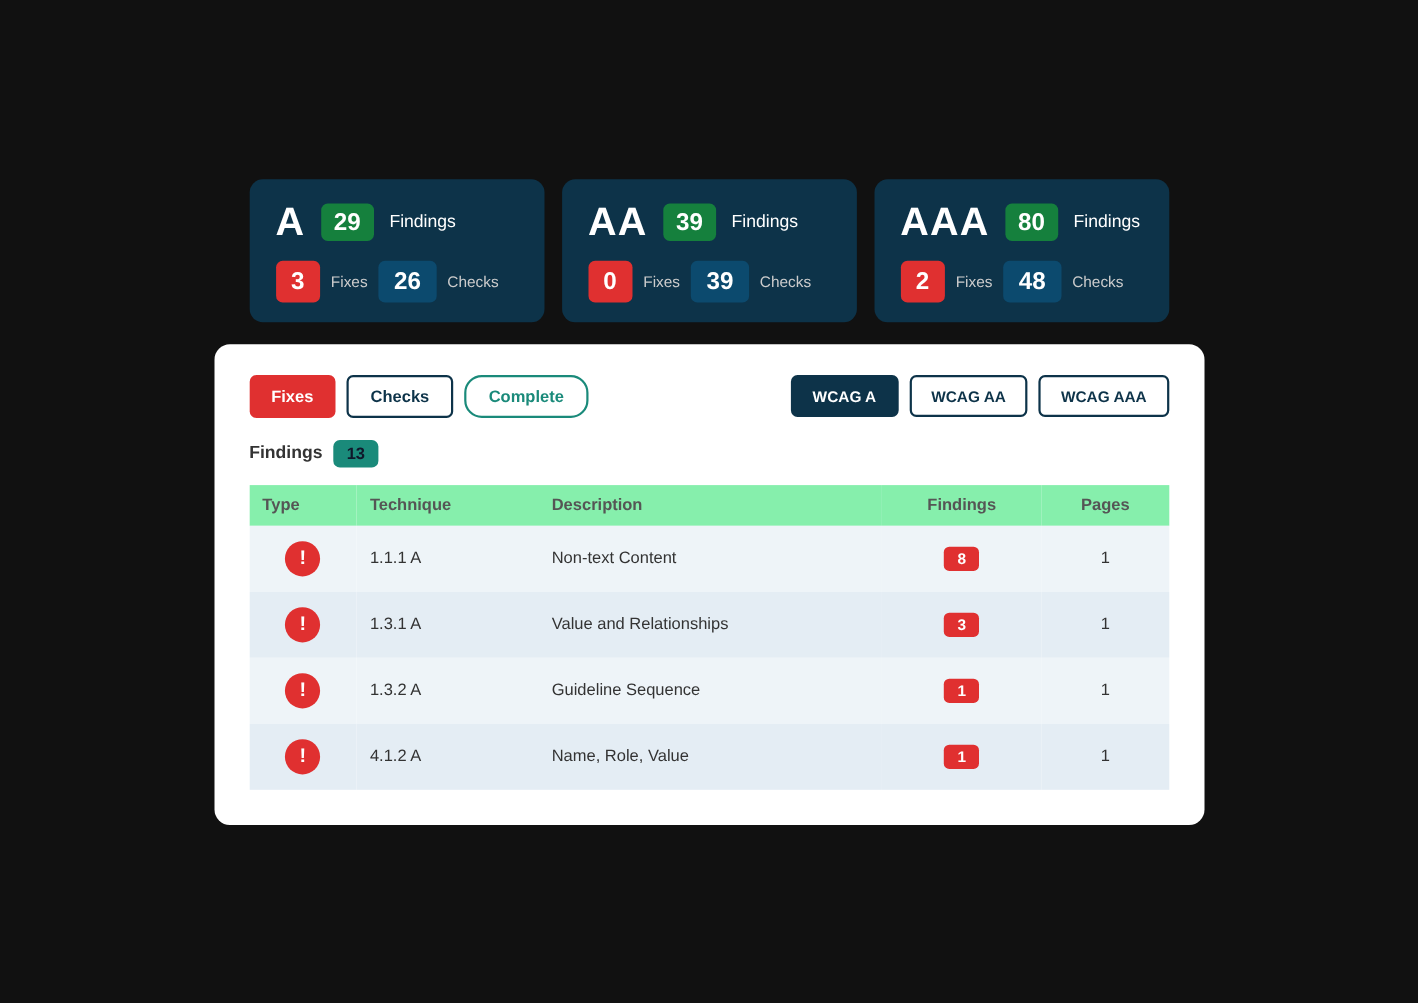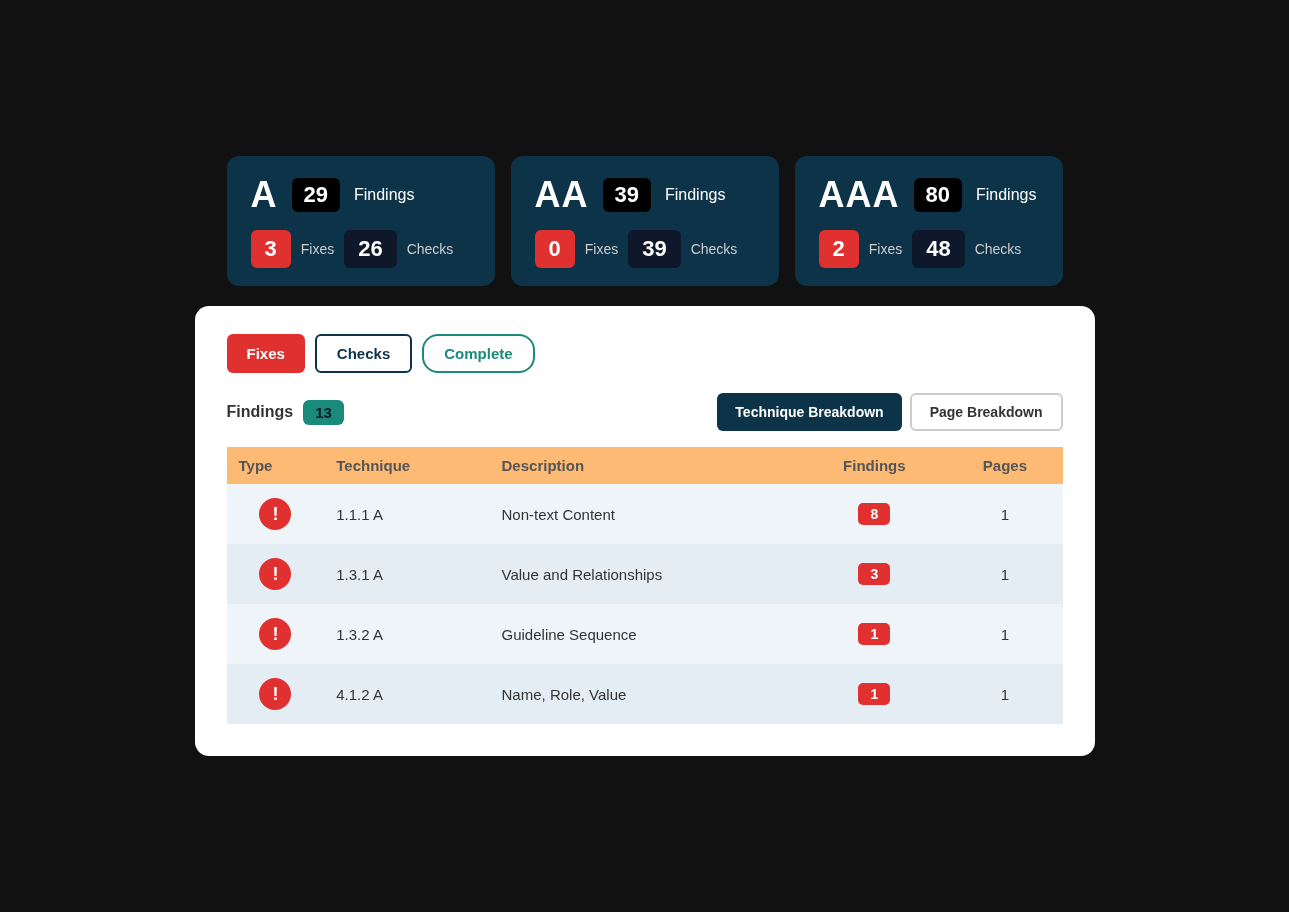--- a/index.html
+++ b/index.html
@@ -39,21 +39,21 @@
       align-items: center;
       gap: 14px;
     }
     .card-level {
       color: #fff;
       font-size: 36px;
       font-weight: 900;
       letter-spacing: 1px;
     }
     .card-badge {
-      background: #000000;
+      background: #15803d;
       color: #fff;
       font-size: 22px;
       font-weight: 700;
       border-radius: 6px;
       padding: 4px 12px;
     }
     .card-findings-label {
       color: #fff;
       font-size: 16px;
       font-weight: 500;
@@ -70,21 +70,21 @@
       font-weight: 700;
       border-radius: 6px;
       padding: 6px 14px;
     }
     .badge-label {
       color: #ccc;
       font-size: 14px;
       font-weight: 500;
     }
     .badge-blue {
-      background: #0f172a;
+      background: #0c4a6e;
       color: #fff;
       font-size: 22px;
       font-weight: 700;
       border-radius: 6px;
       padding: 6px 14px;
     }
 
     
     .breakdown-section {
       background: #fff;
@@ -211,21 +211,21 @@
       font-weight: 600;
       cursor: pointer;
     }
 
     
     .findings-table {
       width: 100%;
       border-collapse: collapse;
     }
     .findings-table thead tr {
-      background: #fdba74;
+      background: #86efac;
     }
     .findings-table th {
       text-align: left;
       color: #555;
       font-size: 15px;
       font-weight: 600;
       padding: 10px 12px;
     }
     .findings-table th.align-right {
       text-align: center;
@@ -325,30 +325,31 @@
 
   <div class="breakdown-section">
 
 
     <div class="filter-row">
       <div class="filter-left">
         <button class="btn-fixes">Fixes</button>
         <button class="btn-checks">Checks</button>
         <button class="btn-complete">Complete</button>
       </div>
+      <div class="filter-right">
+        <button class="btn-wcag-active">WCAG A</button>
+        <button class="btn-wcag">WCAG AA</button>
+        <button class="btn-wcag">WCAG AAA</button>
+      </div>
     </div>
 
     <div class="findings-row">
       <div class="findings-left">
         <span class="findings-label">Findings</span>
         <span class="findings-count-badge">13</span>
-      </div>
-      <div class="breakdown-buttons">
-        <button class="btn-technique-active">Technique Breakdown</button>
-        <button class="btn-page">Page Breakdown</button>
       </div>
     </div>
 
     <table class="findings-table">
       <thead>
         <tr>
           <th>Type</th>
           <th>Technique</th>
           <th>Description</th>
           <th class="align-right">Findings</th>

